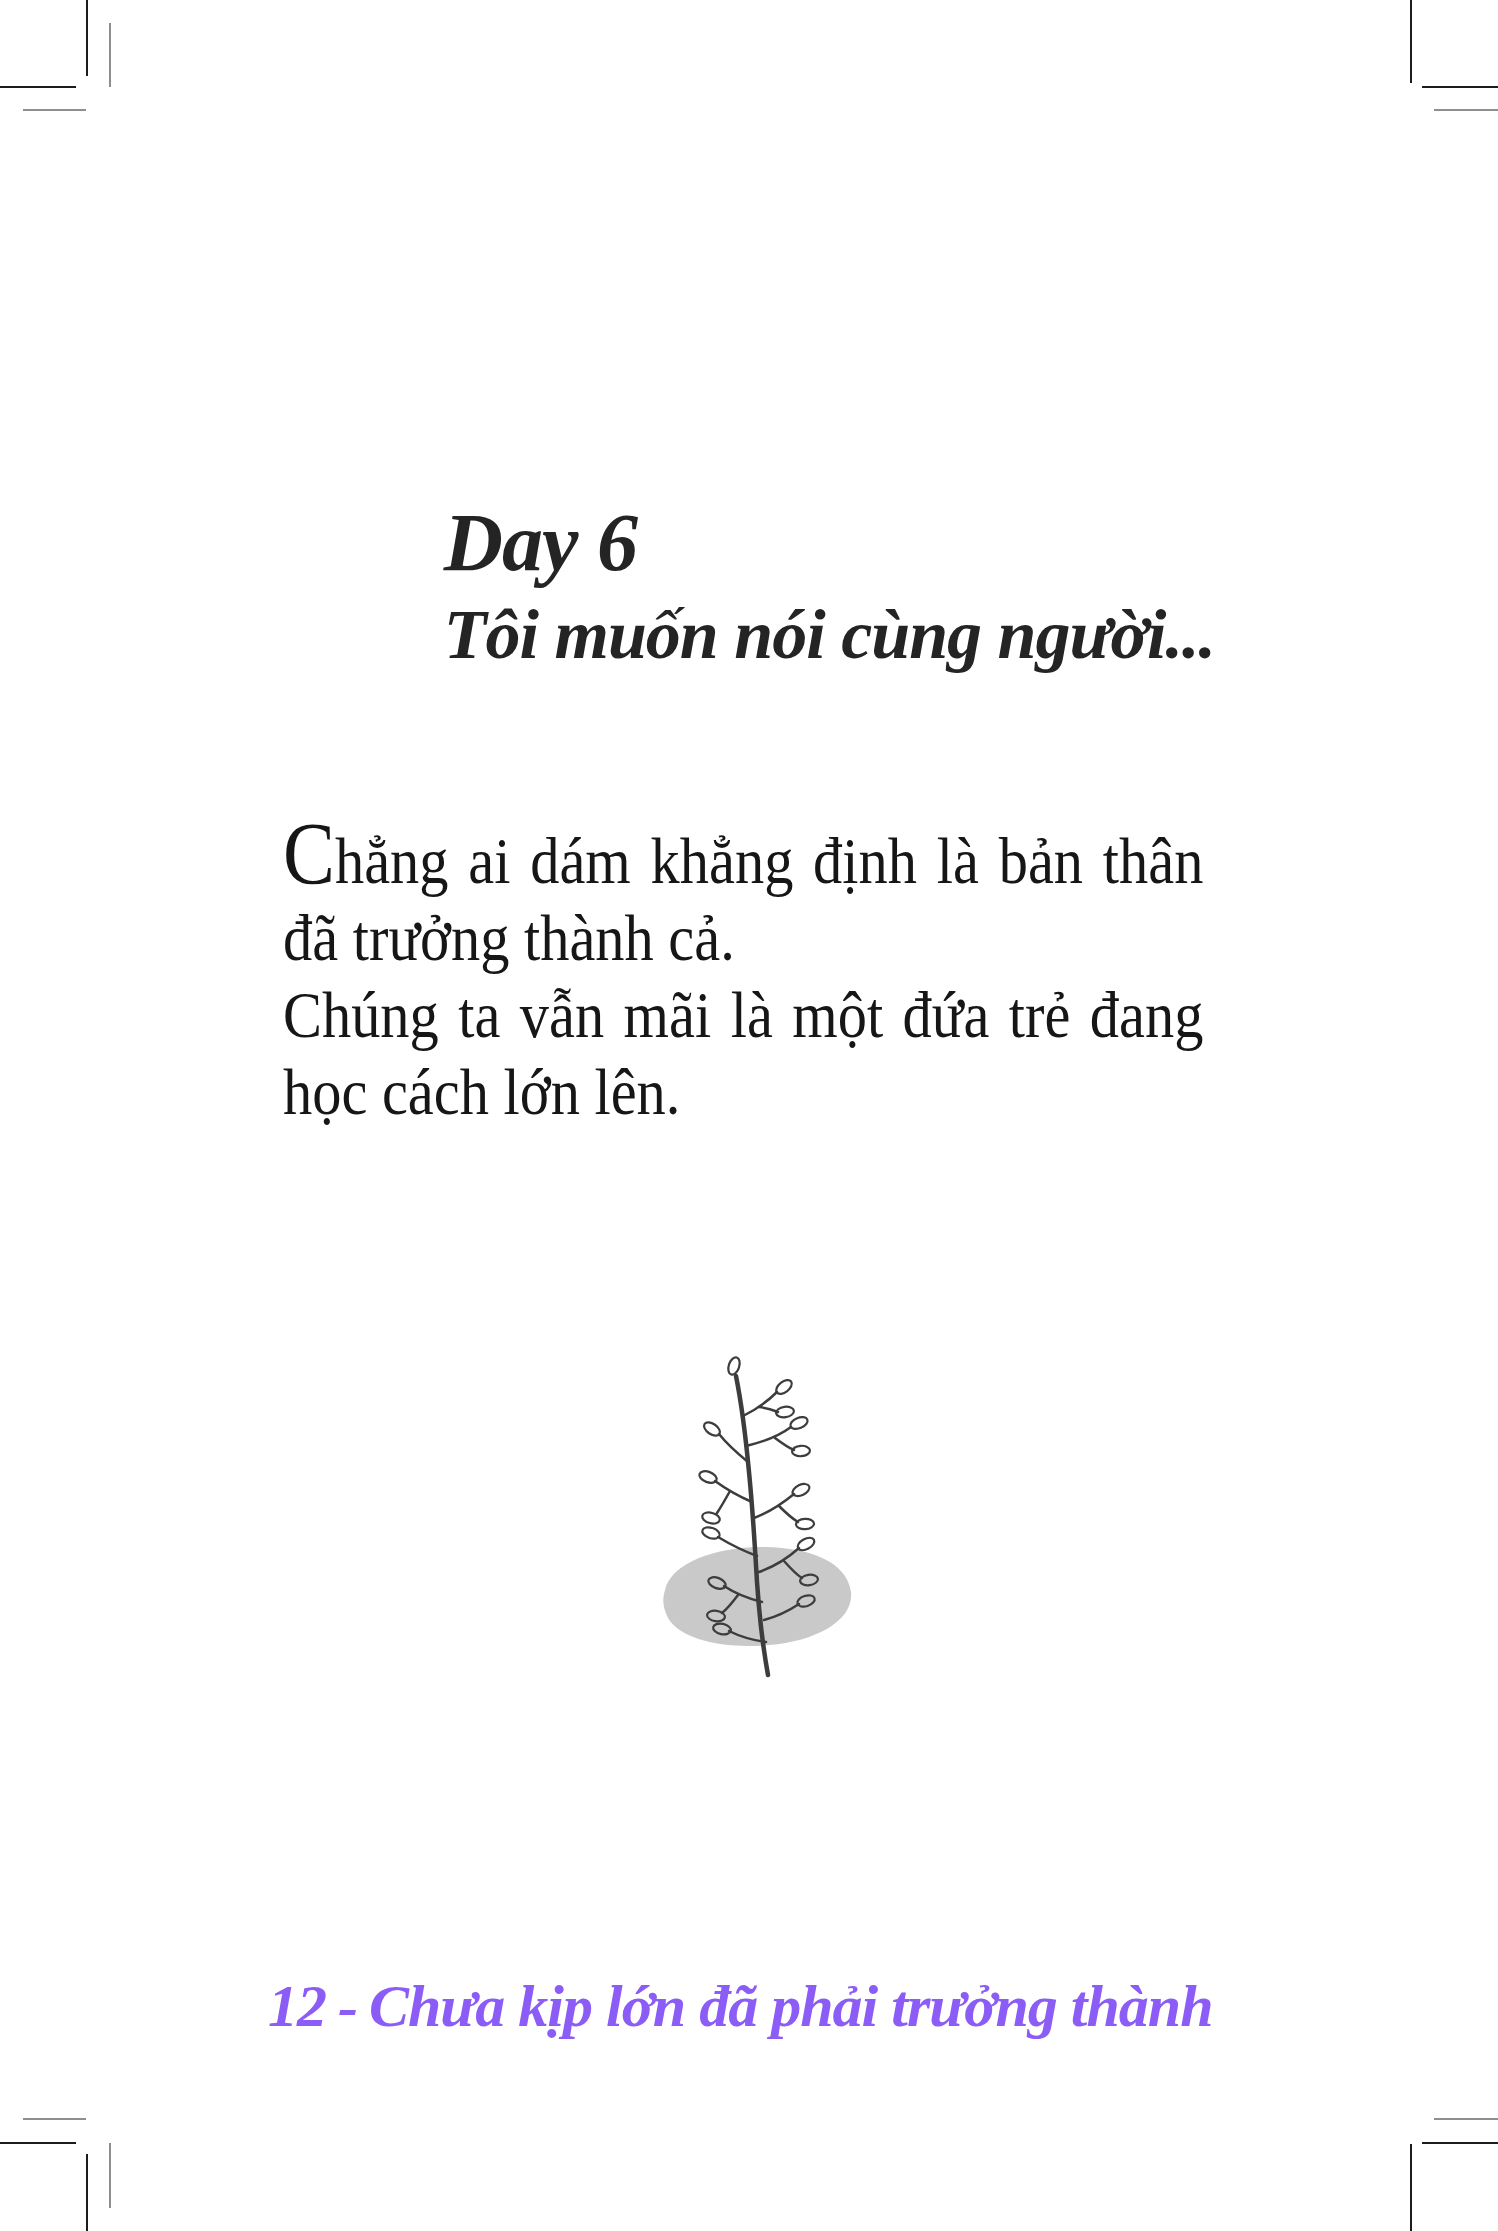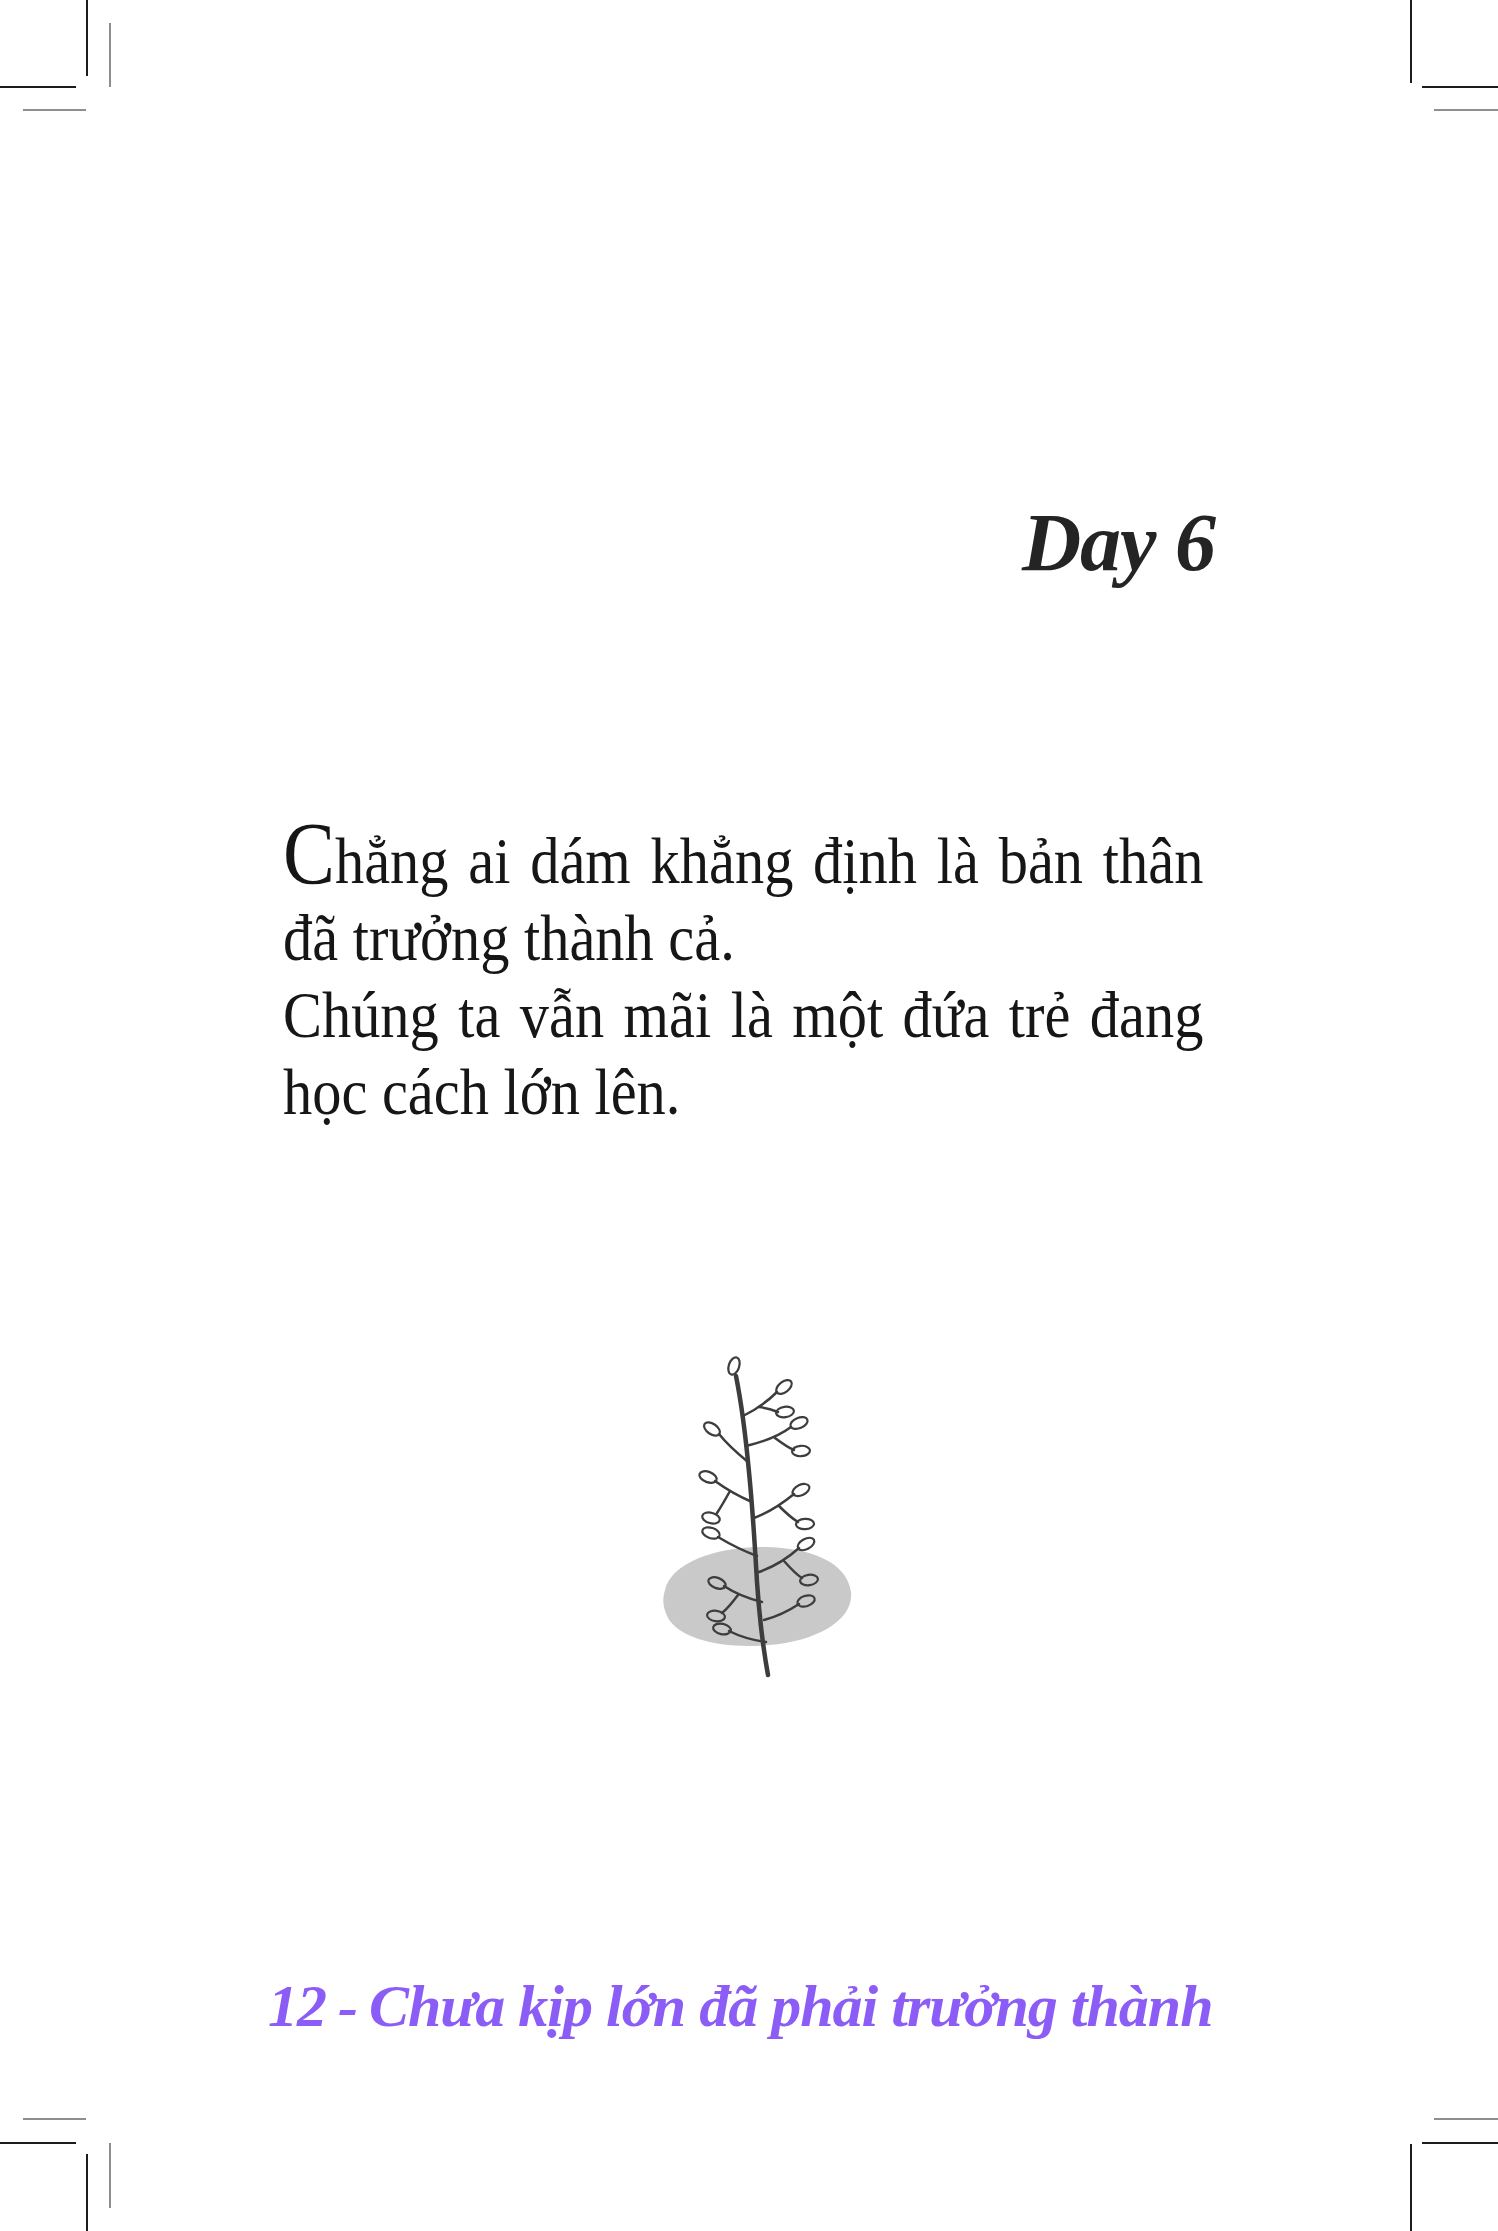--- a/index.html
+++ b/index.html
@@ -93,20 +93,21 @@
     <div class="cm b" style="left:86px;top:2154px;width:2px;height:77px;"></div>
     <div class="cm g" style="left:109px;top:2143px;width:2px;height:65px;"></div>
 
     <div class="cm g" style="left:1434px;top:2118px;width:64px;height:2px;"></div>
     <div class="cm b" style="left:1422px;top:2142px;width:76px;height:2px;"></div>
     <div class="cm b" style="left:1410px;top:2144px;width:2px;height:87px;"></div>
   </div>
 
   <div class="chapter-header">
     <div class="day-heading">Day 6</div>
+    <div class="chapter-subtitle">Tôi muốn nói cùng người...</div>
   </div>
 
   <div class="body-text">
     <p class="lead">Chẳng ai dám khẳng định là bản thân đã trưởng thành cả.</p>
     <p>Chúng ta vẫn mãi là một đứa trẻ đang học cách lớn lên.</p>
   </div>
 
   <svg class="plant" width="260" height="345" viewBox="0 0 260 345" aria-hidden="true">
     <path fill="#c9c9c9" d="M38,240 C44,212 92,196 138,197 C184,198 220,212 224,242 C227,270 190,291 142,295 C97,299 54,290 41,268 C36,258 35,250 38,240 Z"></path>
     <g fill="none" stroke="#3d3d3d" stroke-width="2.5" stroke-linecap="round">

